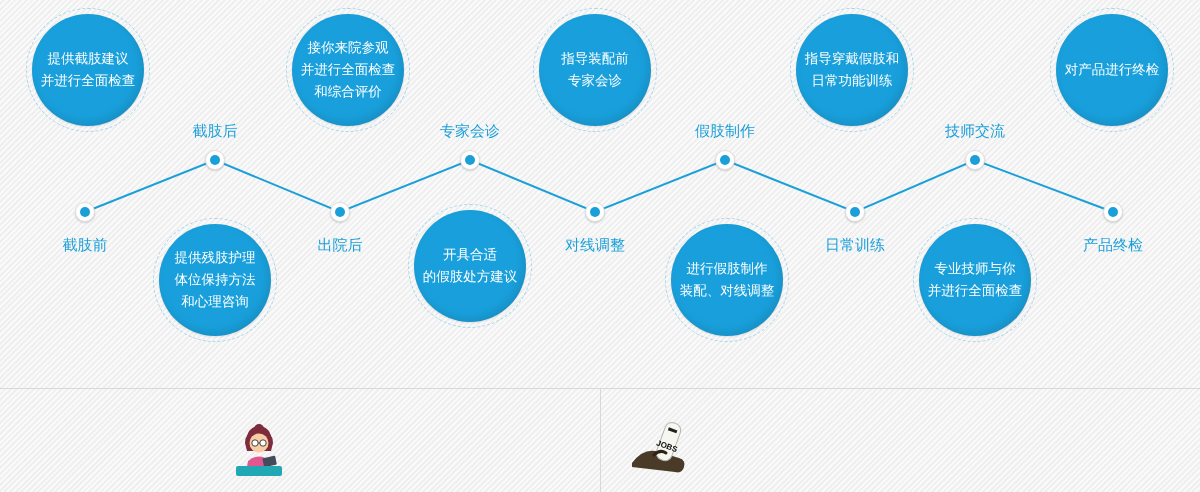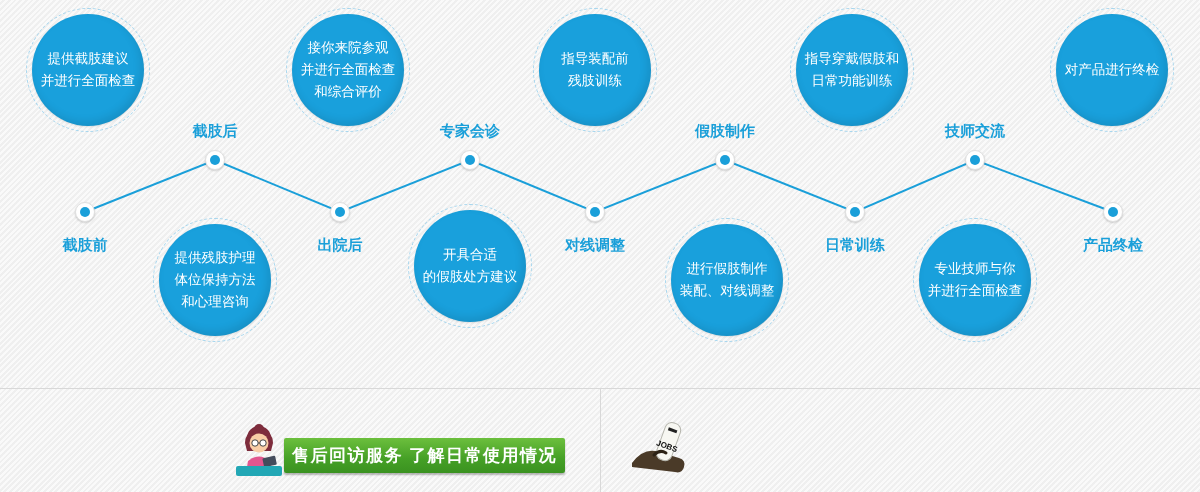--- a/index.html
+++ b/index.html
@@ -32,21 +32,21 @@
   .node {
     position:absolute; width:20px; height:20px; border-radius:50%;
     background:#fff; border:1px solid #e0e0e0;
     display:flex; align-items:center; justify-content:center;
     box-shadow:0 1px 2px rgba(0,0,0,.18);
   }
   .node-dot { width:10px; height:10px; border-radius:50%; background:var(--accent-blue,#1a9fd9); }
 
   .stage-label {
     position:absolute; width:120px; text-align:center;
-    color:var(--accent-blue,#1a9fd9); font-size:15px; font-weight:bold;
+    color:var(--accent-blue,#1a9fd9); font-size:15px; font-weight:normal;
   }
 
   .divider-h { position:absolute; left:0; top:388px; width:1200px; height:1px; background:#d8d8d8; }
   .divider-v { position:absolute; left:600px; top:388px; width:1px; height:104px; background:#d8d8d8; }
 
   .footer-icon { position:absolute; }
 
   .banner {
     position:absolute; height:35px; top:438px;
     display:flex; align-items:center; justify-content:center;
@@ -106,21 +106,21 @@
     </div>
     <div class="node" style="left:460px; top:150px">
         <span class="node-dot"></span>
       </div>
     <div class="stage-label" style="left:410px; top:122px">专家会诊</div>
   </div>
 
   <div>
     <div class="bubble-ring" style="left:533px; top:8px">
       <div class="bubble">指导装配前
-残肢训练</div>
+专家会诊</div>
     </div>
     <div class="node" style="left:585px; top:202px">
         <span class="node-dot"></span>
       </div>
     <div class="stage-label" style="left:535px; top:236px">对线调整</div>
   </div>
 
   <div>
     <div class="bubble-ring" style="left:665px; top:218px">
       <div class="bubble">进行假肢制作
@@ -174,21 +174,20 @@
       <circle cx="29" cy="22" r="9.5" fill="#f8cda6"></circle>
       <path d="M17 17 a12 12 0 0 1 24 0 l-3 1 a9 9 0 0 0 -18 0 z" fill="#7d2c3c"></path>
       <circle cx="25" cy="22" r="3.2" fill="#ffffff" stroke="#444444" stroke-width="1"></circle>
       <circle cx="33" cy="22" r="3.2" fill="#ffffff" stroke="#444444" stroke-width="1"></circle>
       <line x1="28.2" y1="22" x2="29.8" y2="22" stroke="#444444" stroke-width="1"></line>
       <path d="M18 40 q11 -9 22 0 l1 6 h-24 z" fill="#e2578f"></path>
       <rect x="33" y="36" width="13" height="9" rx="1" fill="#444c5c" transform="rotate(-12 39 40)"></rect>
       <rect x="6" y="45" width="46" height="10" rx="2" fill="#22a7b5"></rect>
     </svg>
   </div>
-  <div class="banner" style="left:284px; width:281px">售后回访服务 了解日常使用情况</div>
 
   <div class="footer-icon" style="left:630px; top:419px; width:64px; height:60px">
     <svg viewBox="0 0 64 60" width="64" height="60">
       <path d="M2 44 q12 -16 27 -11 l20 6 q7 2 5 9 q-2 7 -9 5 l-43 -5 z" fill="#4a3a28"></path>
       <g transform="rotate(20 38 24)">
         <rect x="30" y="3" width="16" height="39" rx="7" fill="#f7f7f2" stroke="#b5b5ad" stroke-width="1"></rect>
         <rect x="33.5" y="9" width="9" height="3" fill="#222222"></rect>
         <text x="38" y="30" font-size="8" font-weight="bold" fill="#111111" text-anchor="middle">JOBS</text>
       </g>
       <path d="M24 36 q6 -6 12 -2" fill="none" stroke="#2c2216" stroke-width="3" stroke-linecap="round"></path>

